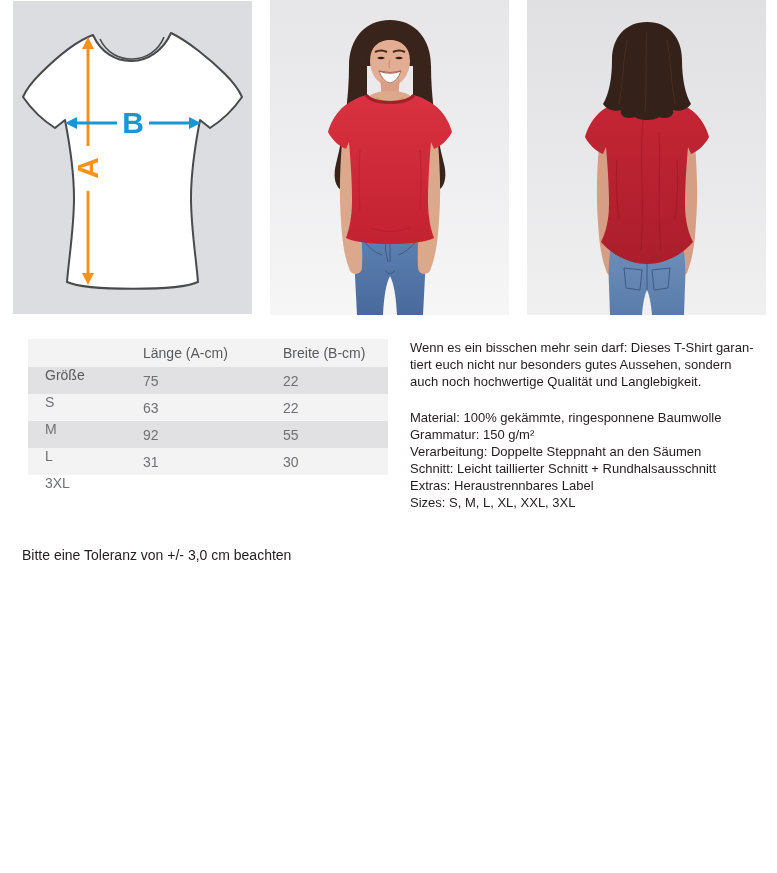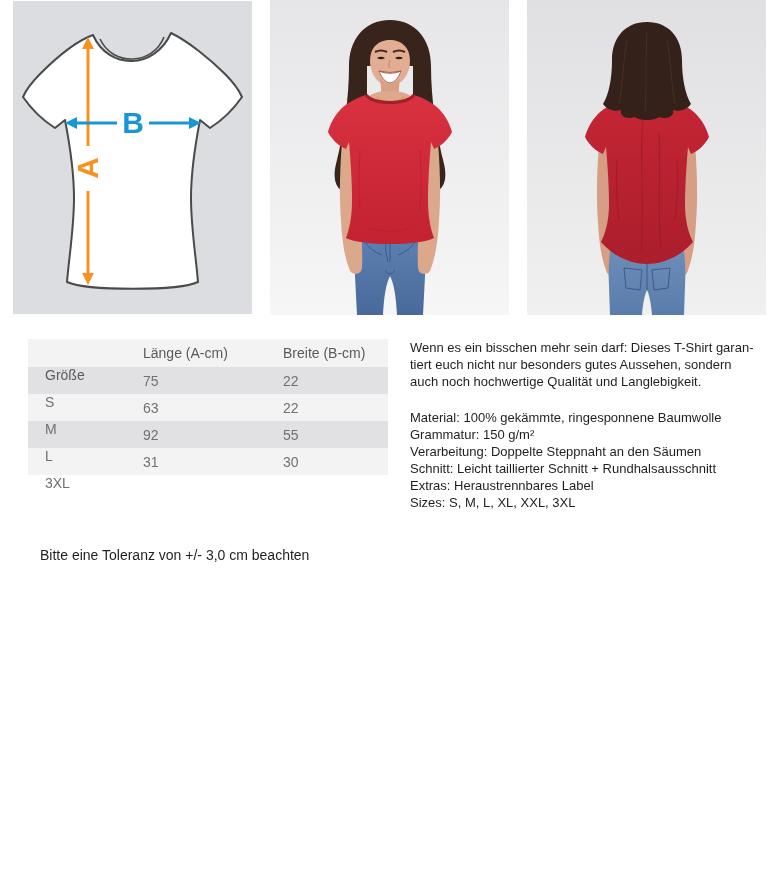--- a/index.html
+++ b/index.html
@@ -19,21 +19,21 @@
   .st-row.even{background:#f3f3f4;}
   .c1{width:115px;padding-left:17px;box-sizing:border-box;margin-top:43px;}
   .c2{width:140px;}
   .c3{flex:1;}
 
   
   .desc{position:absolute;left:410px;top:339px;width:370px;font-size:13px;line-height:17px;color:#221e1f;}
   .desc .details{margin-top:19px;}
   .desc div{white-space:nowrap;}
 
-  .tolerance{position:absolute;left:40px;top:547px;font-size:14px;color:#221e1f;}
+  .tolerance{position:absolute;left:22px;top:547px;font-size:14px;color:#221e1f;}
 </style>
 </head>
 <body>
 
 <div class="stage">
 
   <div class="panel" id="panel-diagram">
     <svg viewBox="0 0 239 313">
 
       <path d="M80,34 C96,70 142,68 158,32

